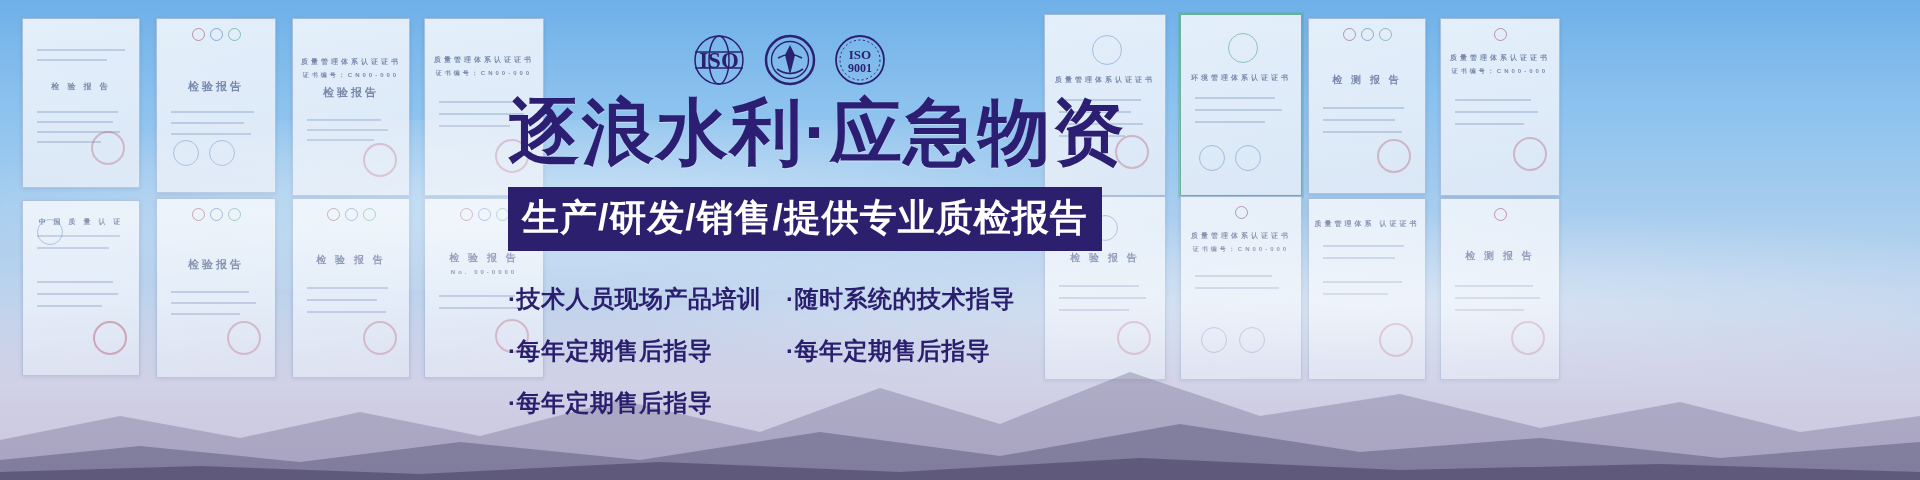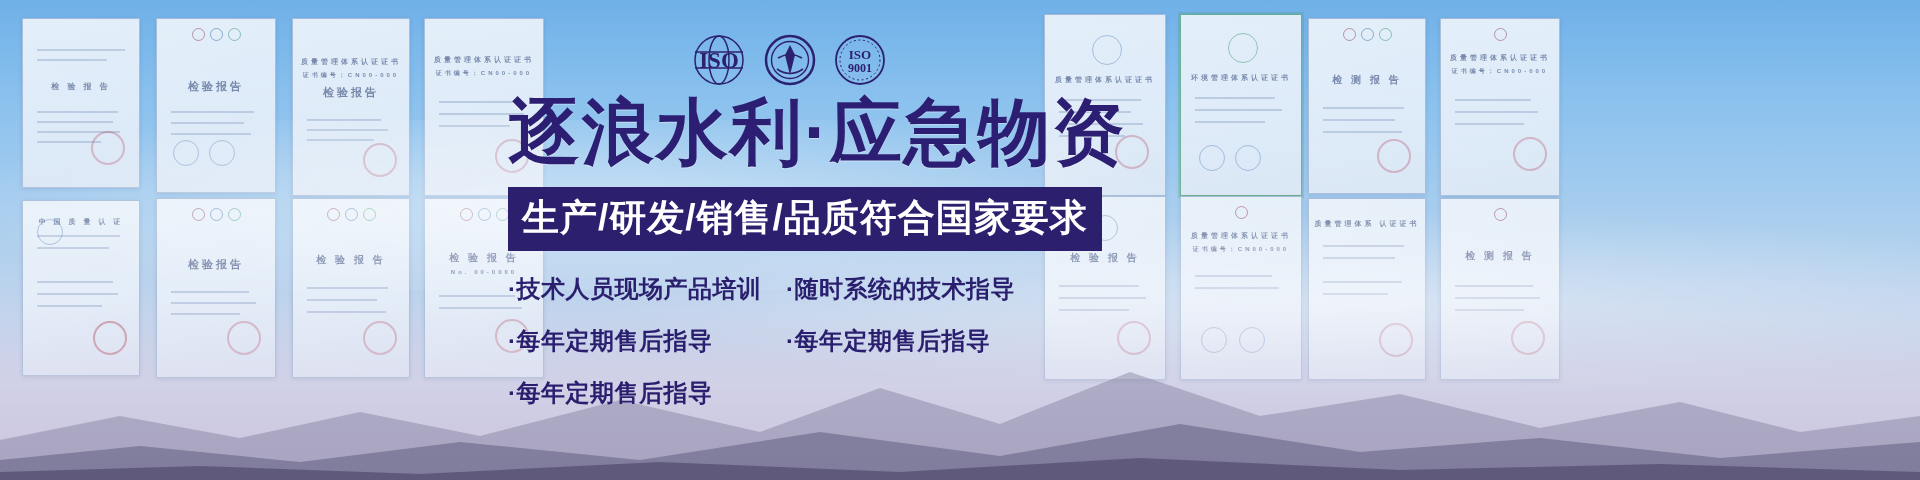--- a/index.html
+++ b/index.html
@@ -91,21 +91,21 @@
   .subbar {
     display:inline-block;
     margin-top:16px;
     background:#2b1f6e;
     color:#ffffff;
     font-size:37px; font-weight:700; letter-spacing:1px;
     padding:6px 14px 8px 14px;
     white-space:nowrap;
   }
   .features {
-    margin-top:22px;
+    margin-top:32px;
     display:grid;
     grid-template-columns:278px auto;
     row-gap:20px;
   }
   .feat {
     color:#2a1f6e;
     font-size:24px; font-weight:700; letter-spacing:.5px;
     white-space:nowrap;
   }
 </style>
@@ -339,21 +339,21 @@
         <text x="28" y="38" text-anchor="middle" fill="#2c2070" font-family="Liberation Serif, serif" font-size="12" font-weight="700">9001</text>
       </svg>
     </div>
 
   </div>
 
   <div class="copy">
 
     <div class="headline">逐浪水利·应急物资</div>
 
-    <div class="subbar">生产/研发/销售/品质符合国家要求</div>
+    <div class="subbar">生产/研发/销售/提供专业质检报告</div>
 
     <div class="features">
       <div class="feat">·技术人员现场产品培训</div>
       <div class="feat">·随时系统的技术指导</div>
       <div class="feat">·每年定期售后指导</div>
       <div class="feat">·每年定期售后指导</div>
       <div class="feat">·每年定期售后指导</div>
     </div>
 
   </div>

